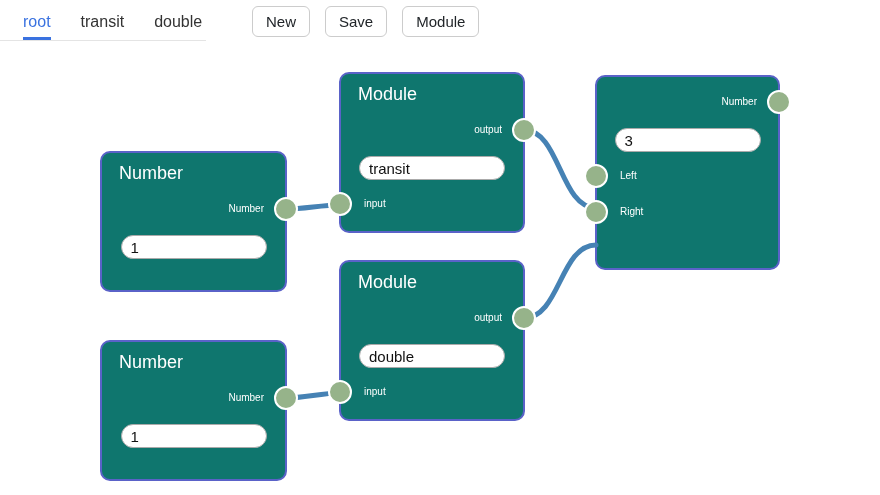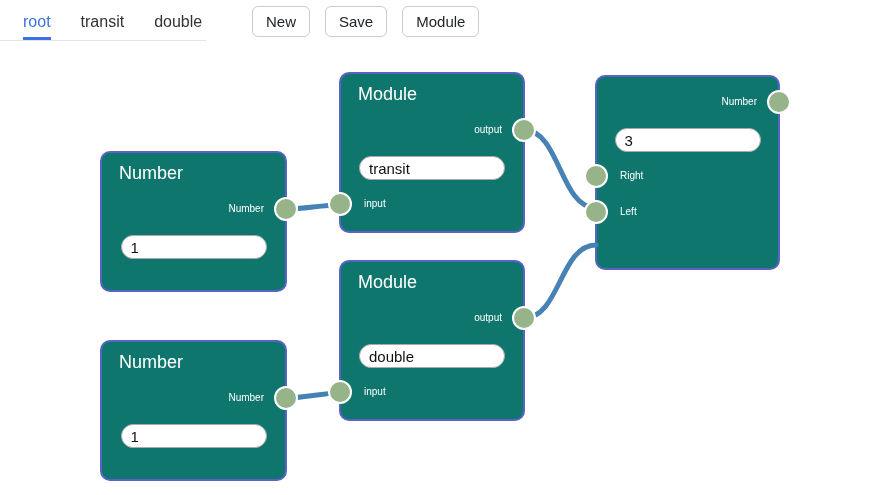--- a/index.html
+++ b/index.html
@@ -126,25 +126,25 @@
   </div>
 
   <div class="node node-add">
     <div class="row row-output">
       <span class="port-label">Number</span>
       <span class="socket socket-out"></span>
     </div>
     <input class="control" value="3" style="">
     <div class="row row-input">
       <span class="socket socket-in"></span>
-      <span class="port-label">Right</span>
+      <span class="port-label">Left</span>
     </div>
     <div class="row row-input">
       <span class="socket socket-in"></span>
-      <span class="port-label">Left</span>
+      <span class="port-label">Right</span>
     </div>
   </div>
 
   <svg class="connections" width="880" height="495">
     <path d="M286 209 C305 209 321 205 340 205"></path>
     <path d="M286 398 C305 398 321 393 340 393"></path>
     <path d="M524 130 C560 130 560 208 596 208"></path>
     <path d="M524 318 C560 318 560 245 596 245"></path>
   </svg>
 </div>

